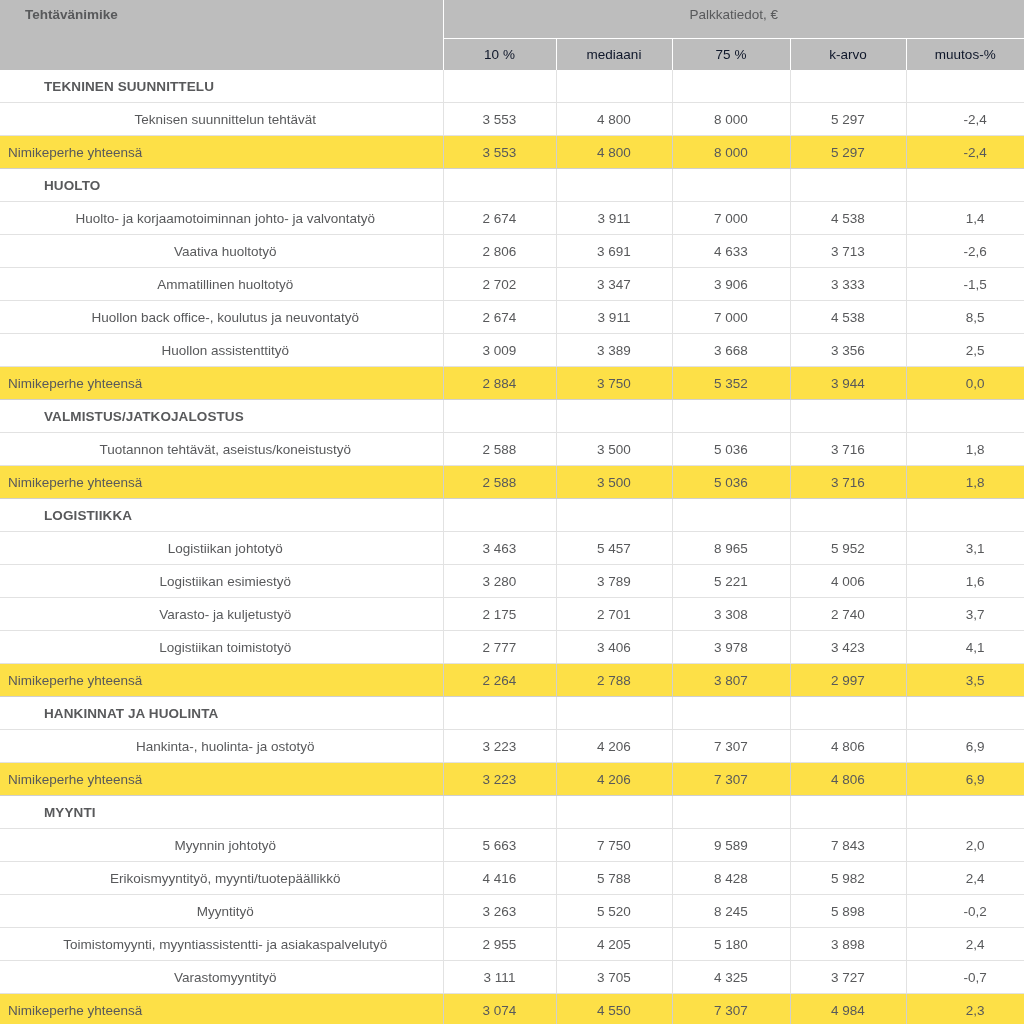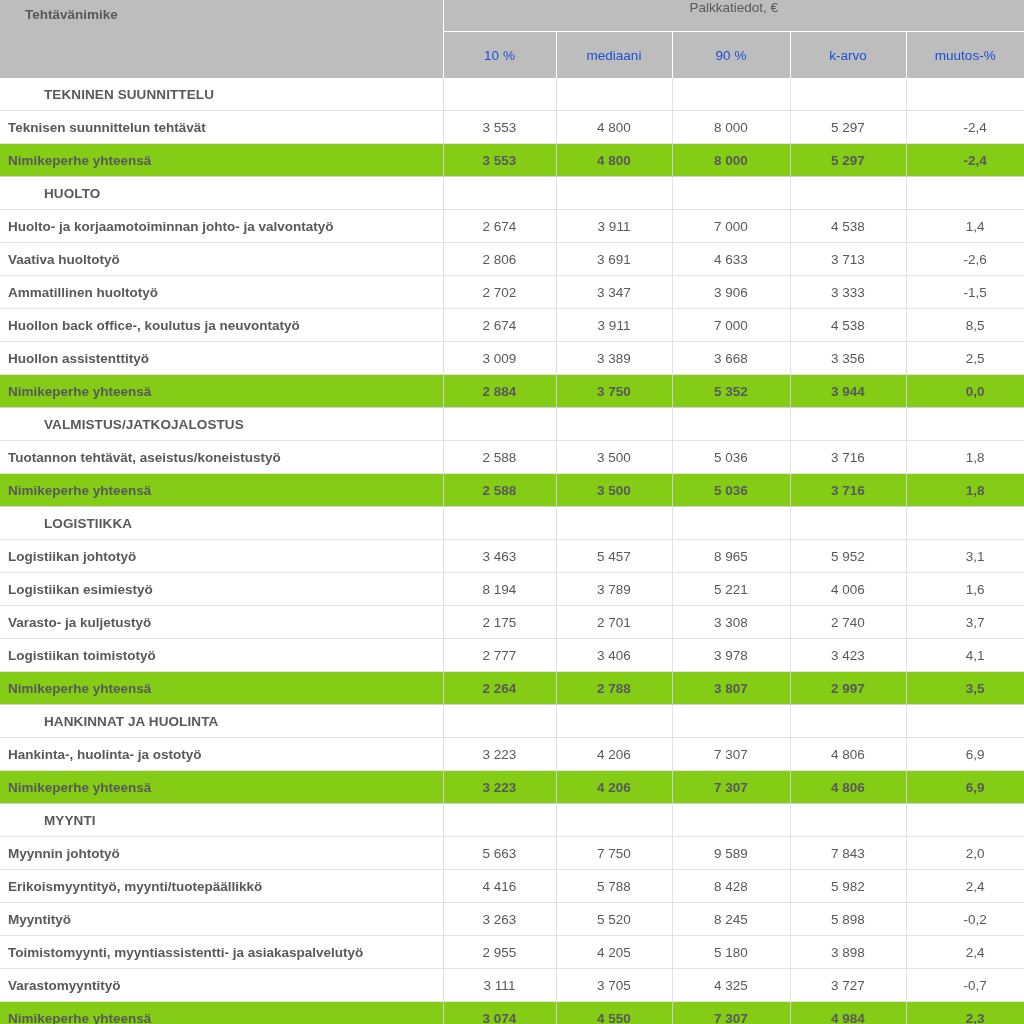--- a/index.html
+++ b/index.html
@@ -45,29 +45,30 @@
     font-weight: bold;
     font-size: 13.5px;
     padding: 7px 0 0 25px;
     color: #58595b;
     border-right: 1px solid #ffffff;
   }
   th.th-group {
     text-align: center;
     vertical-align: top;
     height: 31px;
+    padding-top: 7px;
     font-size: 13.5px;
     color: #58595b;
   }
   th.th-sub {
     text-align: center;
     vertical-align: middle;
-    height: 46px;
-    font-size: 13.5px;
-    color: #1d4ed8;
+    height: 31px;
+    font-size: 13.5px;
+    color: #0f172a;
     border-top: 1px solid #ffffff;
     border-right: 1px solid #ffffff;
   }
   th.th-sub.first { border-left: 1px solid #ffffff; }
   th.th-sub.last  { border-right: 0; text-align: center; }
 
   
   tbody td {
     height: 32px;
     padding: 0;
@@ -89,27 +90,27 @@
   }
   tbody td.last { border-right: 0; padding-left: 20px; }
 
   tr.section td {
     font-weight: bold;
     letter-spacing: 0.1px;
   }
   tr.section td.title { text-transform: none; padding-left: 44px; }
 
   tr.subtotal td {
-    background: #84cc16;
-    font-weight: bold;
+    background: #fde047;
+    font-weight: normal;
     border-right-color: #cfcfcf;
     border-bottom-color: #cfcfcf;
   }
 
-  tr.item td.title { font-weight: bold; }
+  tr.item td.title { font-weight: normal; text-align: center; }
 </style>
 </head>
 <body>
 
 <table class="salary-table">
   <colgroup>
     <col class="c-title">
       <col class="c-p10">
       <col class="c-med">
       <col class="c-p90">
@@ -117,21 +118,21 @@
       <col class="c-chg">
   </colgroup>
   <thead>
     <tr>
       <th class="th-title" rowspan="2">Tehtävänimike</th>
       <th class="th-group" colspan="5">Palkkatiedot, €</th>
     </tr>
     <tr>
       <th class="th-sub first">10 %</th>
       <th class="th-sub">mediaani</th>
-      <th class="th-sub">90 %</th>
+      <th class="th-sub">75 %</th>
       <th class="th-sub">k-arvo</th>
       <th class="th-sub last">muutos-%</th>
     </tr>
   </thead>
   <tbody id="tbody">
       <tr class="section">
         <td class="title">TEKNINEN SUUNNITTELU</td>
         <td class="num"></td>
         <td class="num"></td>
         <td class="num"></td>
@@ -245,21 +246,21 @@
       <tr class="item">
         <td class="title">Logistiikan johtotyö</td>
         <td class="num">3 463</td>
         <td class="num">5 457</td>
         <td class="num">8 965</td>
         <td class="num">5 952</td>
         <td class="num last">3,1</td>
       </tr>
       <tr class="item">
         <td class="title">Logistiikan esimiestyö</td>
-        <td class="num">8 194</td>
+        <td class="num">3 280</td>
         <td class="num">3 789</td>
         <td class="num">5 221</td>
         <td class="num">4 006</td>
         <td class="num last">1,6</td>
       </tr>
       <tr class="item">
         <td class="title">Varasto- ja kuljetustyö</td>
         <td class="num">2 175</td>
         <td class="num">2 701</td>
         <td class="num">3 308</td>

